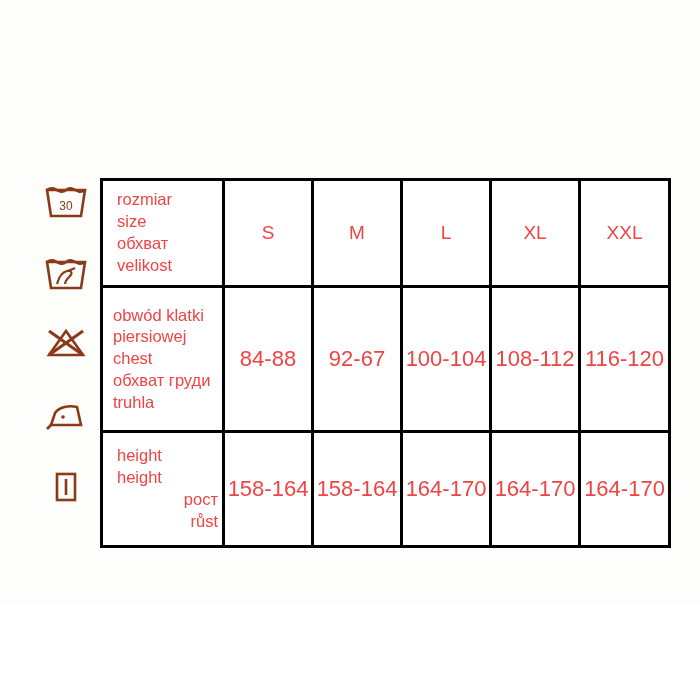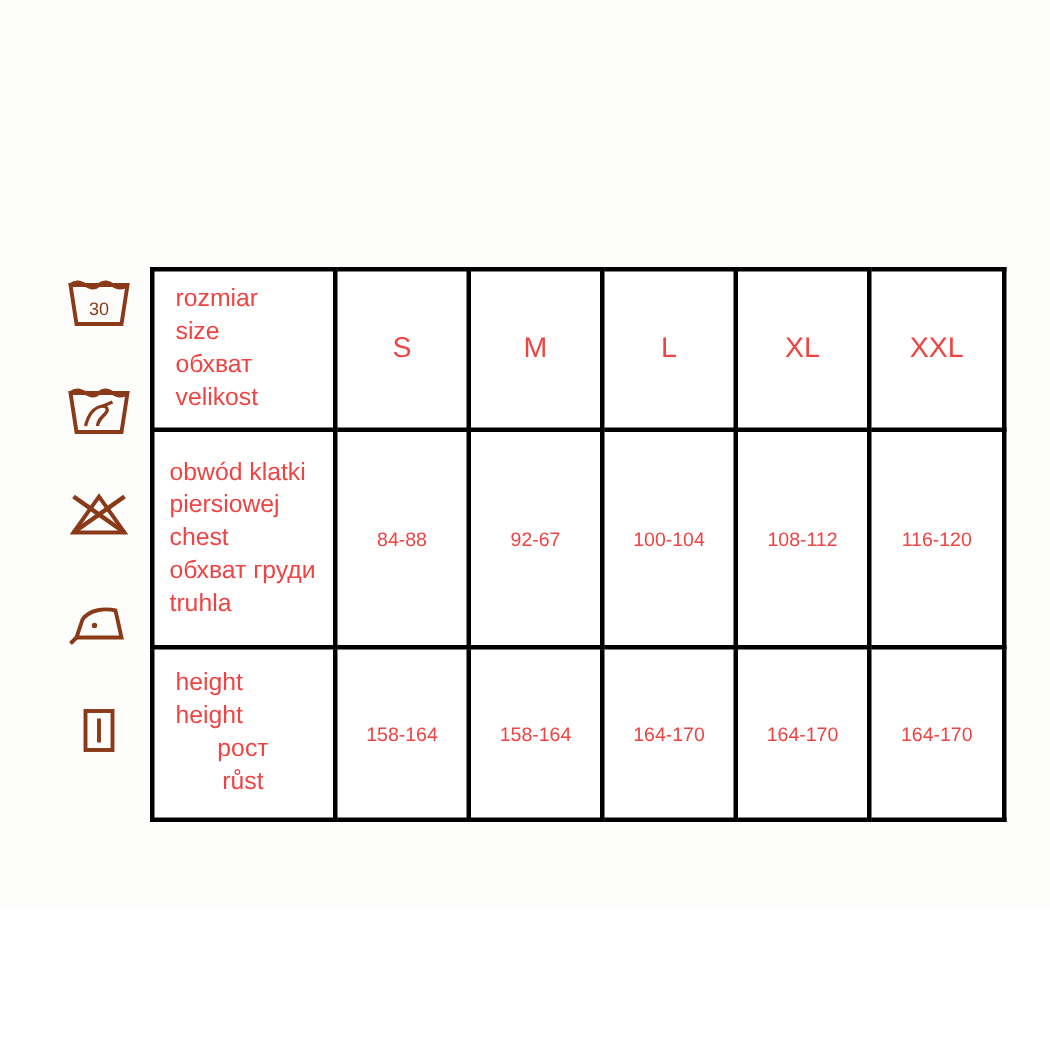--- a/index.html
+++ b/index.html
@@ -71,25 +71,25 @@
   .size-table .label-cell.indent-mixed {
     padding-left: 10px;
   }
   .label-line {
     display: block;
     white-space: nowrap;
   }
   .label-line.center {
   }
   .label-line.right-ish {
-    text-align: center;
-    padding-right: 15px;
+    text-align: right;
+    padding-right: 4px;
   }
   .size-table .val-cell {
-    font-size: 13px;
+    font-size: 22px;
     height: 36px;
   }
   .size-table .head-cell {
     font-size: 19px;
   }
   .row-head td { height: 92px; }
   .row-chest td { height: 130px; }
   .row-height td { height: 100px; }
 
   

